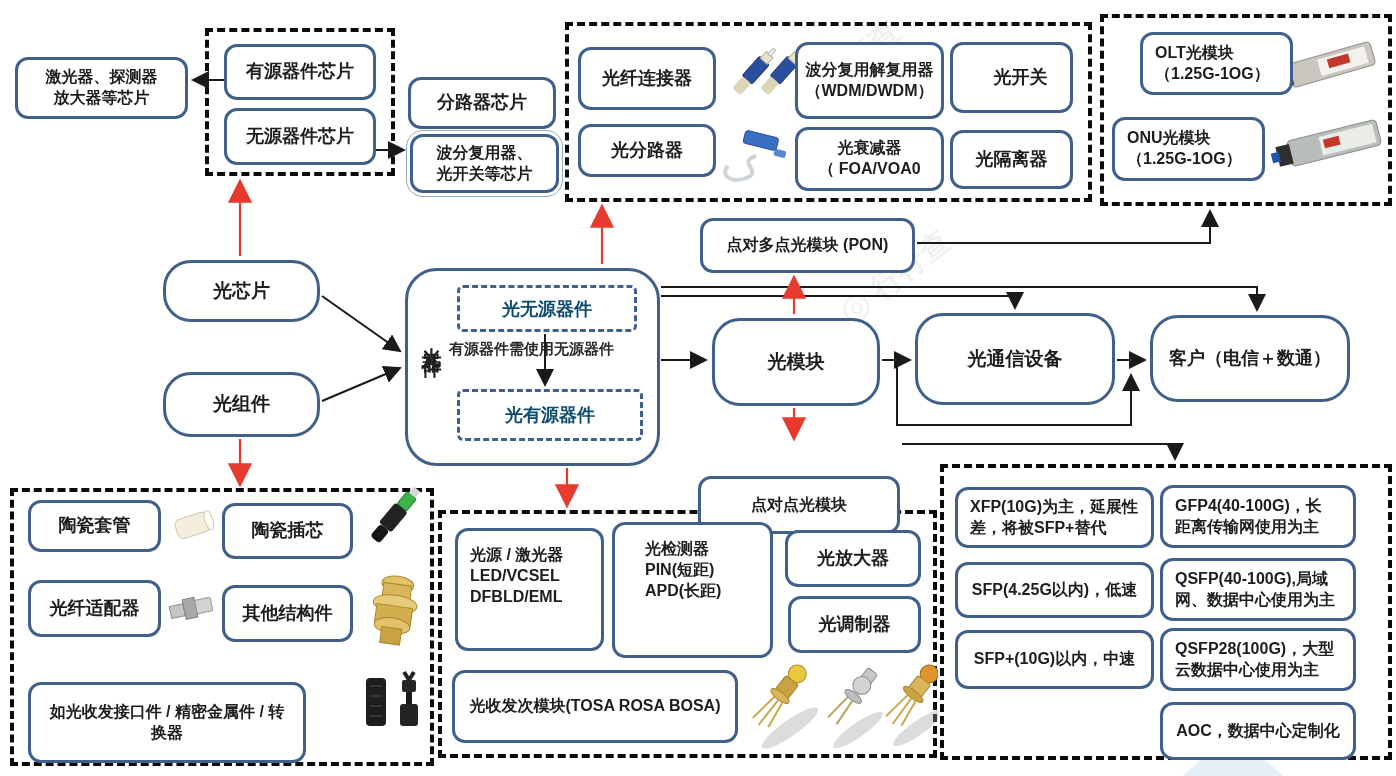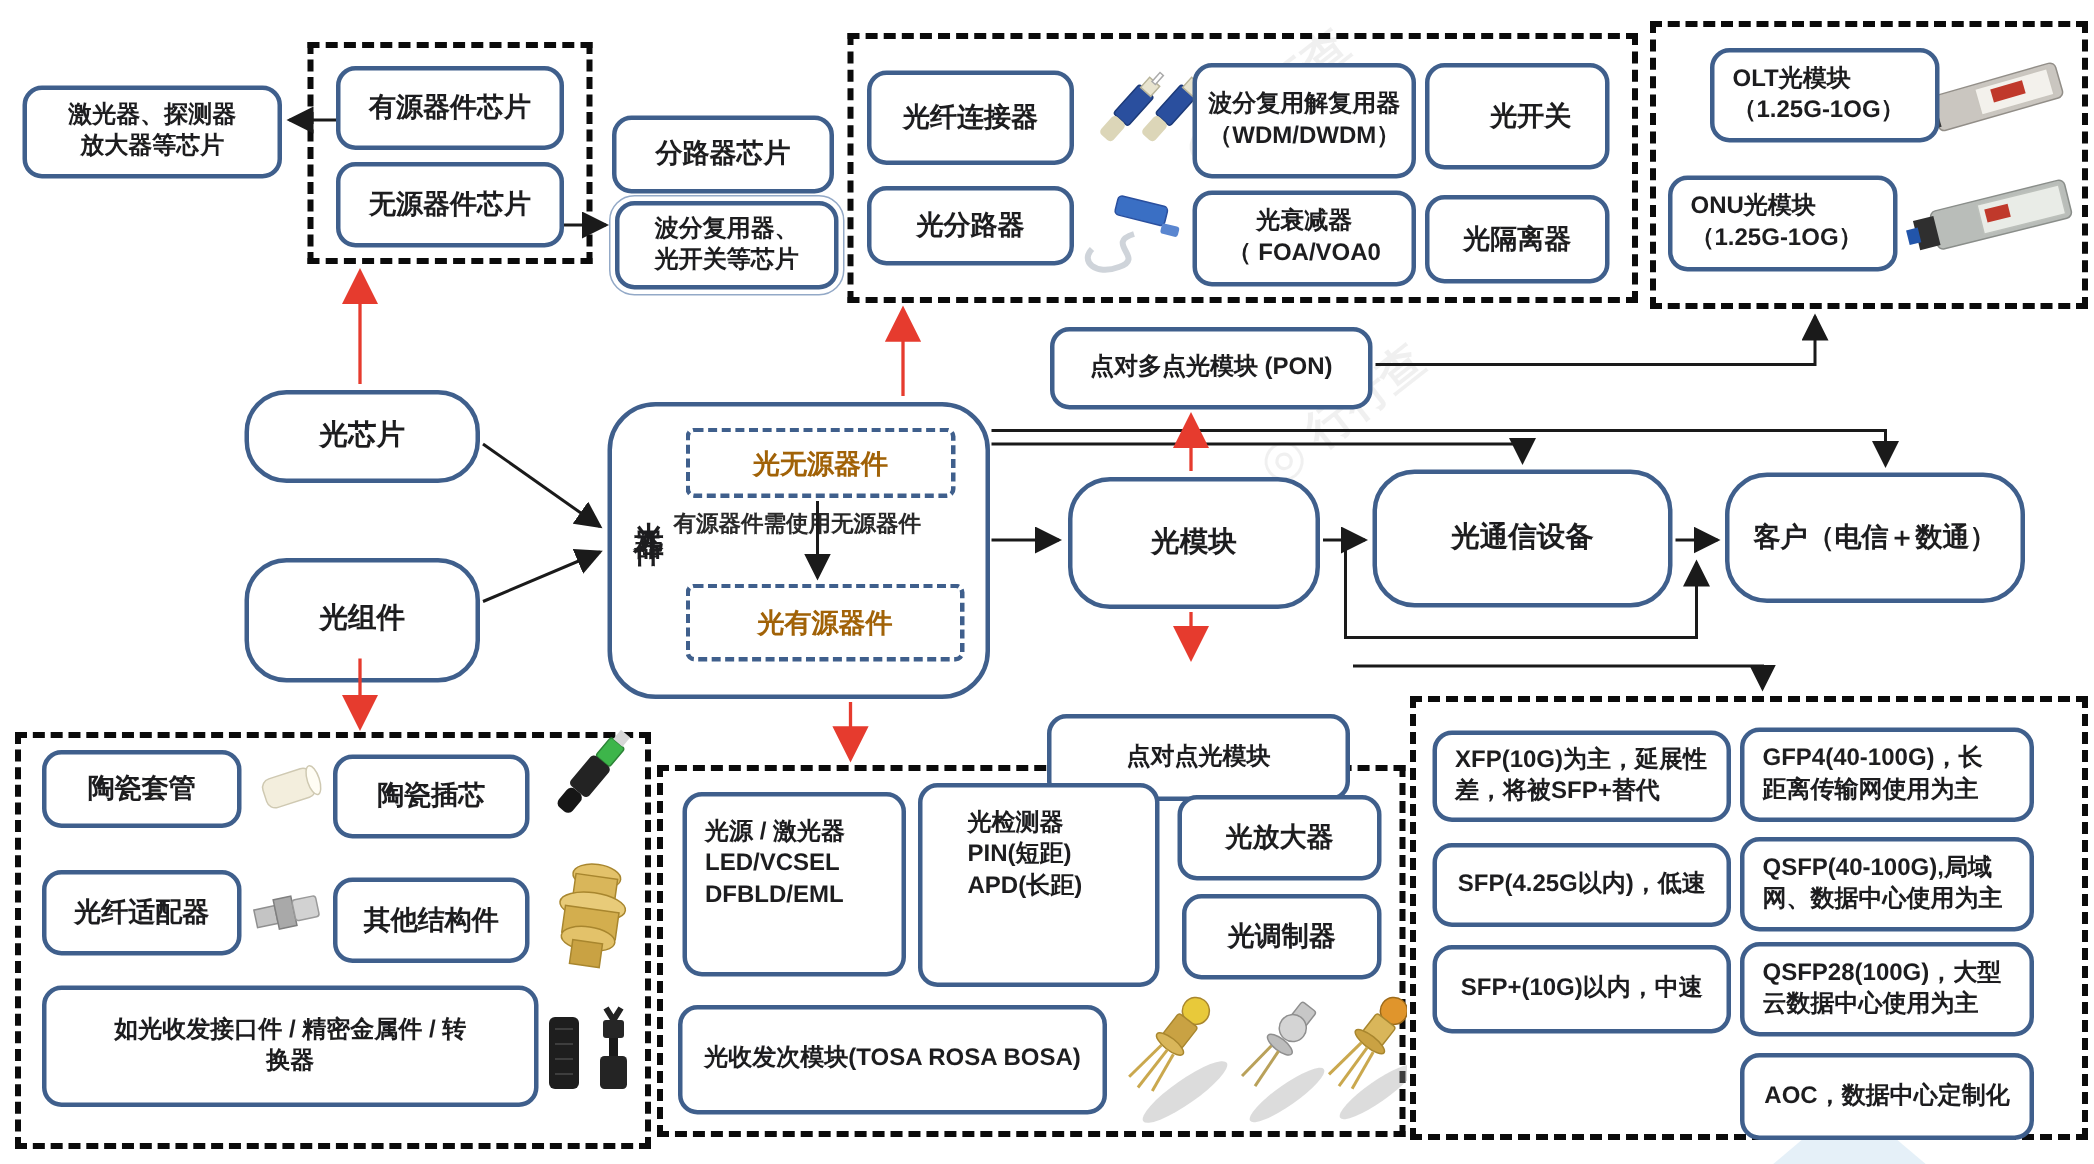--- a/index.html
+++ b/index.html
@@ -12,21 +12,21 @@
   .fs16{font-size:16px;}
   .fs17{font-size:16px;}
   .fs19{font-size:19px;}
   .leftal{text-align:left;justify-content:flex-start;padding-left:12px;}
   .r18{border-radius:28px;}
   .group{position:absolute;border:4px dashed #0b0b0b;box-sizing:border-box;z-index:1;}
   .bigbox{position:absolute;border:3px solid #3f5f8c;border-radius:32px;background:#fff;
           box-sizing:border-box;z-index:2;}
   .bluedash{position:absolute;border:3px dashed #3f5f8c;border-radius:6px;background:#fff;
             display:flex;align-items:center;justify-content:center;font-weight:bold;
-            font-size:18px;color:#a16207;box-sizing:border-box;z-index:3;text-align:center;}
+            font-size:18px;color:#0c4a6e;box-sizing:border-box;z-index:3;text-align:center;}
   .vlabel{position:absolute;writing-mode:vertical-rl;font-weight:bold;font-size:20px;
           color:#1d1d1f;letter-spacing:5px;z-index:4;}
   .note{position:absolute;font-weight:bold;font-size:15px;color:#2a2a2a;z-index:4;
         white-space:nowrap;}
   .outlined{outline:1px solid #93a9c7;outline-offset:3px;}
   .photo{position:absolute;z-index:2;}
   .wm{position:absolute;color:#8c8c8c;opacity:.12;font-size:30px;font-weight:bold;
       transform:rotate(-38deg);white-space:nowrap;z-index:0;pointer-events:none;}
   .wm .ring{font-size:34px;}
   .wm-tri{position:absolute;width:0;height:0;border-left:65px solid transparent;
@@ -115,39 +115,39 @@
         <rect x="24" y="24" width="92" height="26" rx="4" fill="#b9bdb9" stroke="#8a8e8a"></rect>
         <rect x="56" y="27" width="56" height="20" fill="#e9ece7" stroke="#bcc0bb"></rect>
         <rect x="60" y="31" width="16" height="9" fill="#c0392b"></rect>
         <rect x="12" y="27" width="14" height="20" fill="#2f2f2f"></rect>
         <rect x="6" y="32" width="8" height="10" fill="#2255aa"></rect>
       </g>
     </svg>
   </div>
 
   <div class="box fs19 r18" style="left:163px;top:260px;width:157px;height:62px;">光芯片</div>
-  <div class="box fs19 r18" style="left:163px;top:372px;width:157px;height:83px;">光组件</div>
+  <div class="box fs19 r18" style="left:163px;top:372px;width:157px;height:65px;">光组件</div>
 
   <div class="bigbox" style="left:405px;top:268px;width:255px;height:198px;"></div>
   <div class="vlabel" style="left:419px;top:332px;">光器件</div>
   <div class="bluedash" style="left:457px;top:285px;width:180px;height:47px;">光无源器件</div>
   <div class="note" style="left:449px;top:340px;">有源器件需使用无源器件</div>
   <div class="bluedash" style="left:457px;top:389px;width:186px;height:52px;">光有源器件</div>
 
   <div class="box fs19 r18" style="left:712px;top:318px;width:168px;height:88px;">光模块</div>
   <div class="box fs19 r18" style="left:915px;top:313px;width:200px;height:92px;">光通信设备</div>
   <div class="box r18" style="left:1150px;top:315px;width:200px;height:87px;">客户（电信＋数通）</div>
   <div class="box fs17" style="left:700px;top:218px;width:215px;height:55px;">点对多点光模块 (PON)</div>
   <div class="box fs17" style="left:698px;top:443px;width:202px;height:58px;margin-top:33px;">点对点光模块</div>
 
   <div class="box" style="left:28px;top:500px;width:133px;height:52px;">陶瓷套管</div>
   <div class="box" style="left:222px;top:503px;width:131px;height:56px;">陶瓷插芯</div>
   <div class="box" style="left:28px;top:580px;width:133px;height:57px;">光纤适配器</div>
   <div class="box" style="left:222px;top:585px;width:131px;height:57px;">其他结构件</div>
-  <div class="box fs17" style="left:28px;top:657px;width:331px;height:81px;">如光收发接口件 / 精密金属件 / 转
+  <div class="box fs17" style="left:28px;top:682px;width:278px;height:81px;">如光收发接口件 / 精密金属件 / 转
 换器</div>
 
   <div class="photo" style="left:170px;top:505px;">
     <svg width="48" height="42">
       <g transform="rotate(-18 24 21)">
         <rect x="6" y="10" width="34" height="20" rx="6" fill="#f3eedd" stroke="#cfc9b2"></rect>
         <ellipse cx="40" cy="20" rx="4" ry="10" fill="#fffdf4" stroke="#cfc9b2"></ellipse>
       </g>
     </svg>
   </div>

